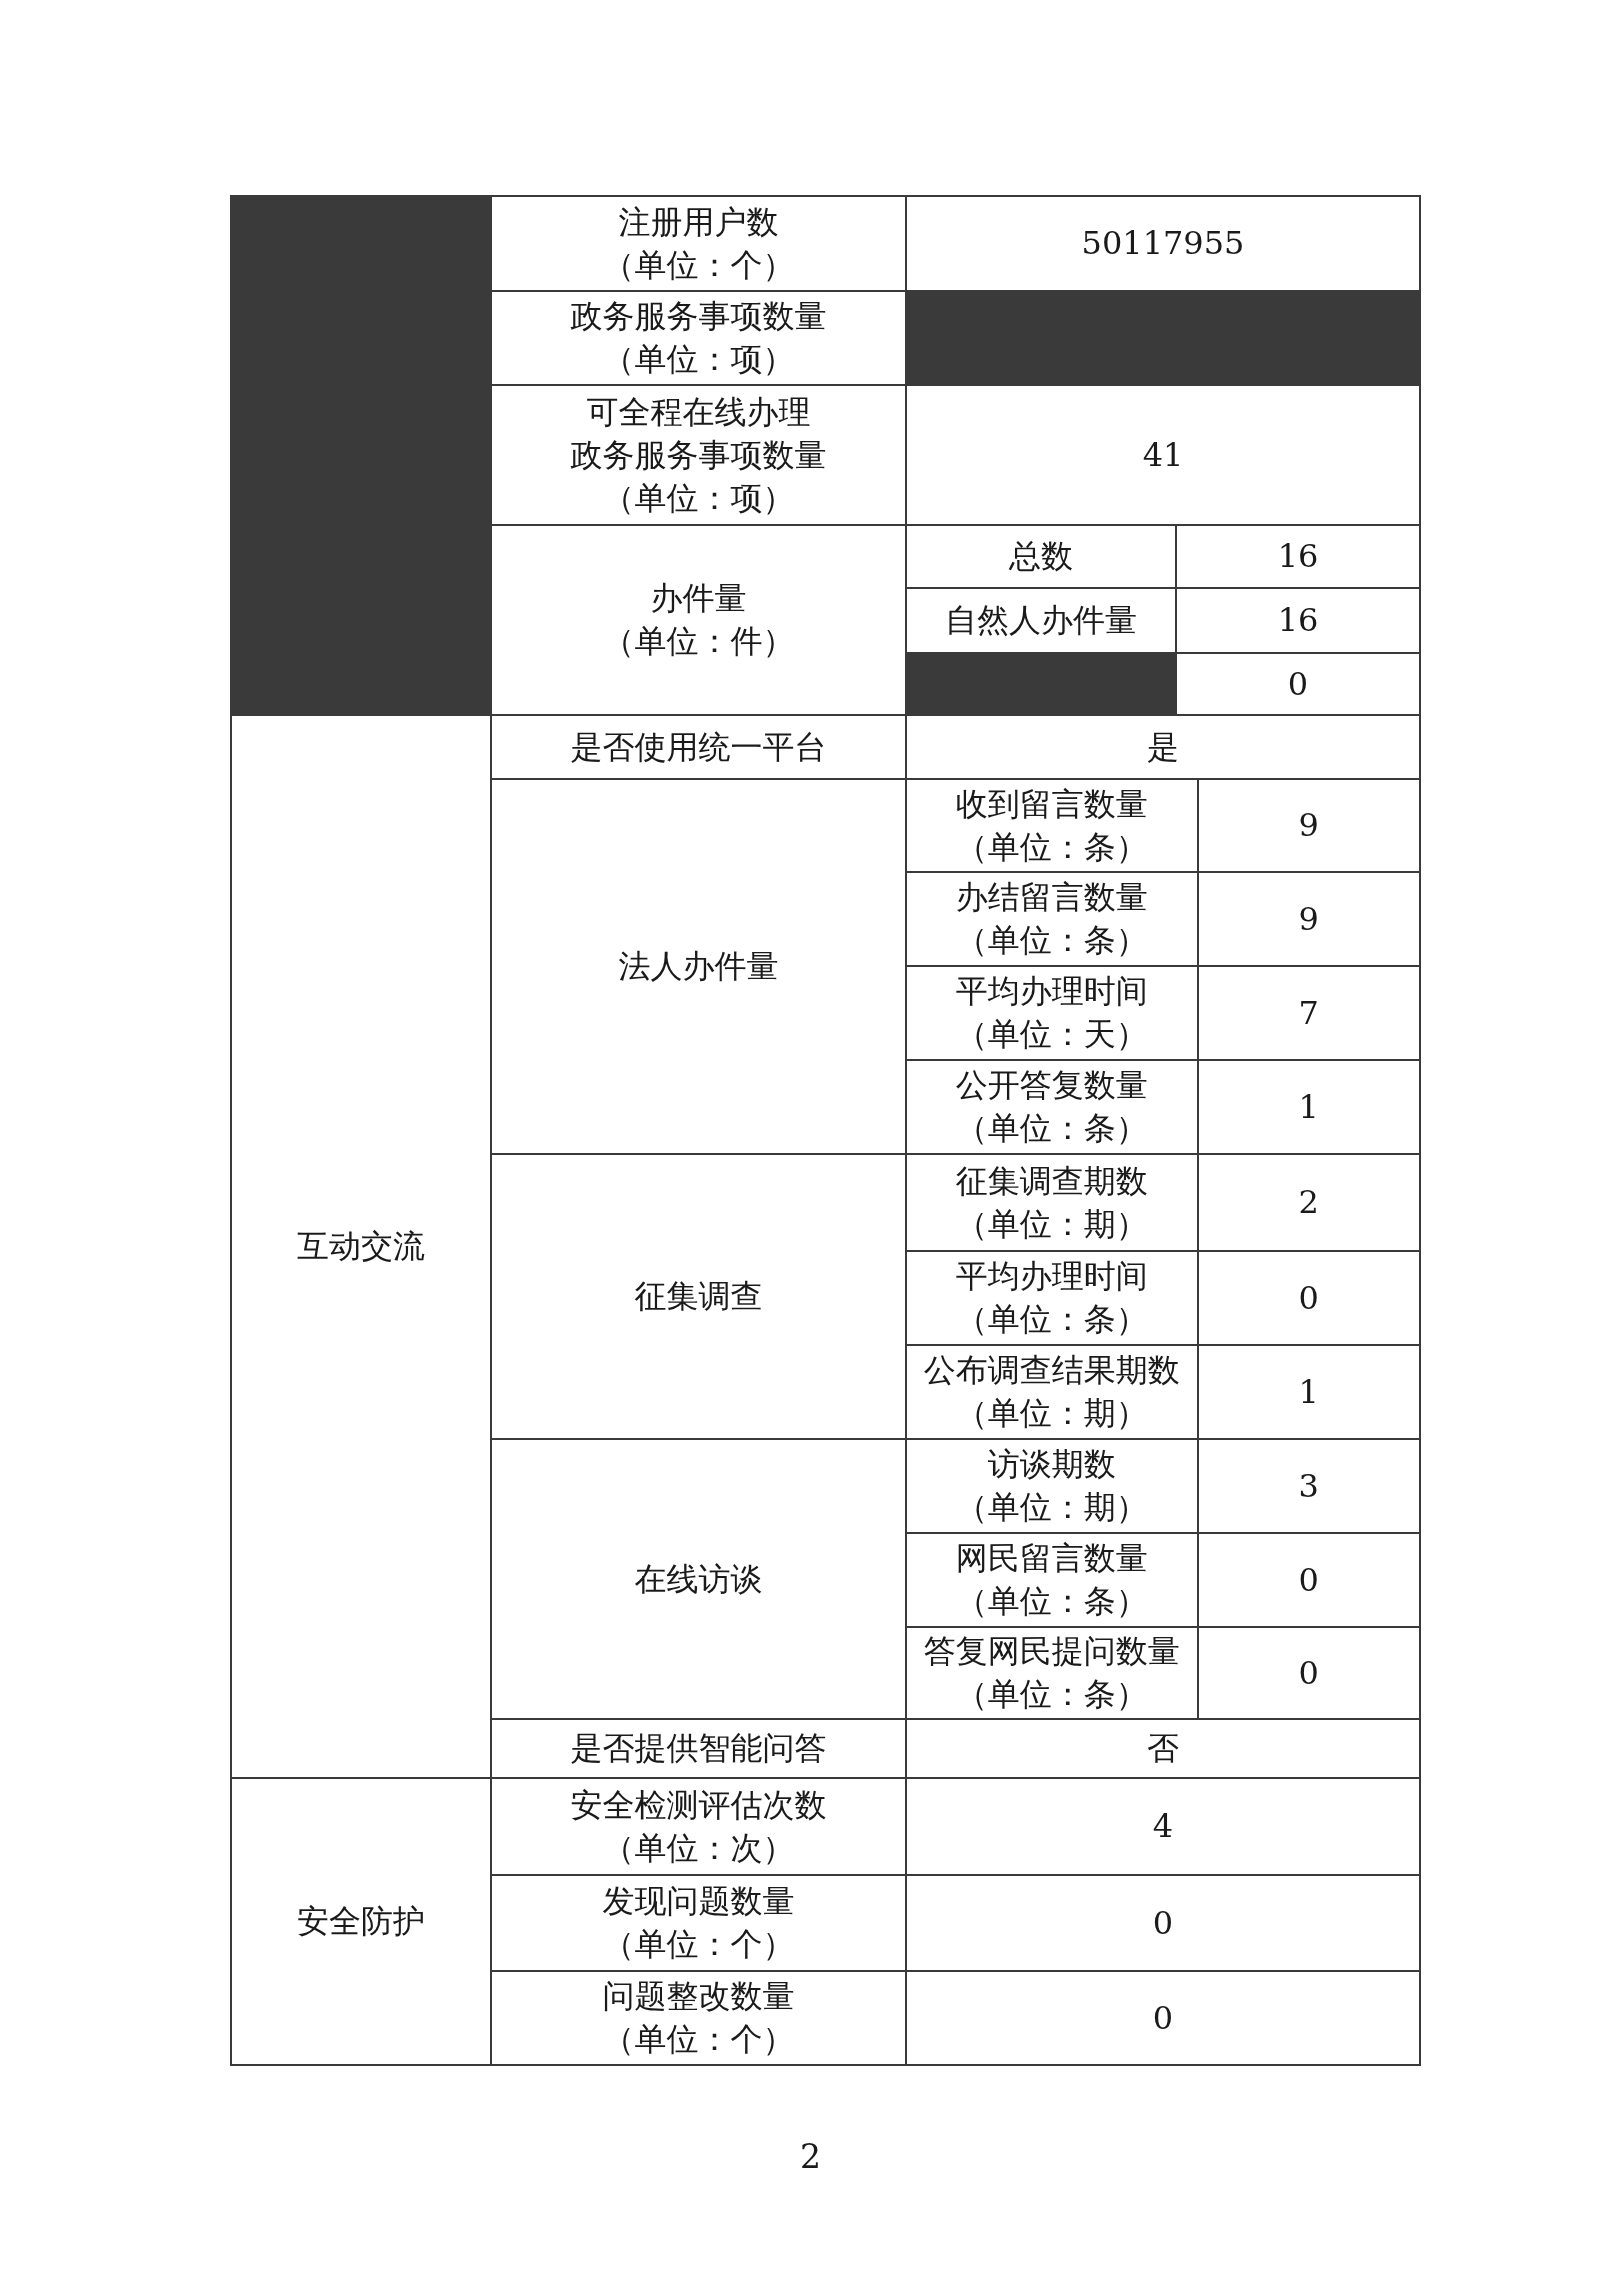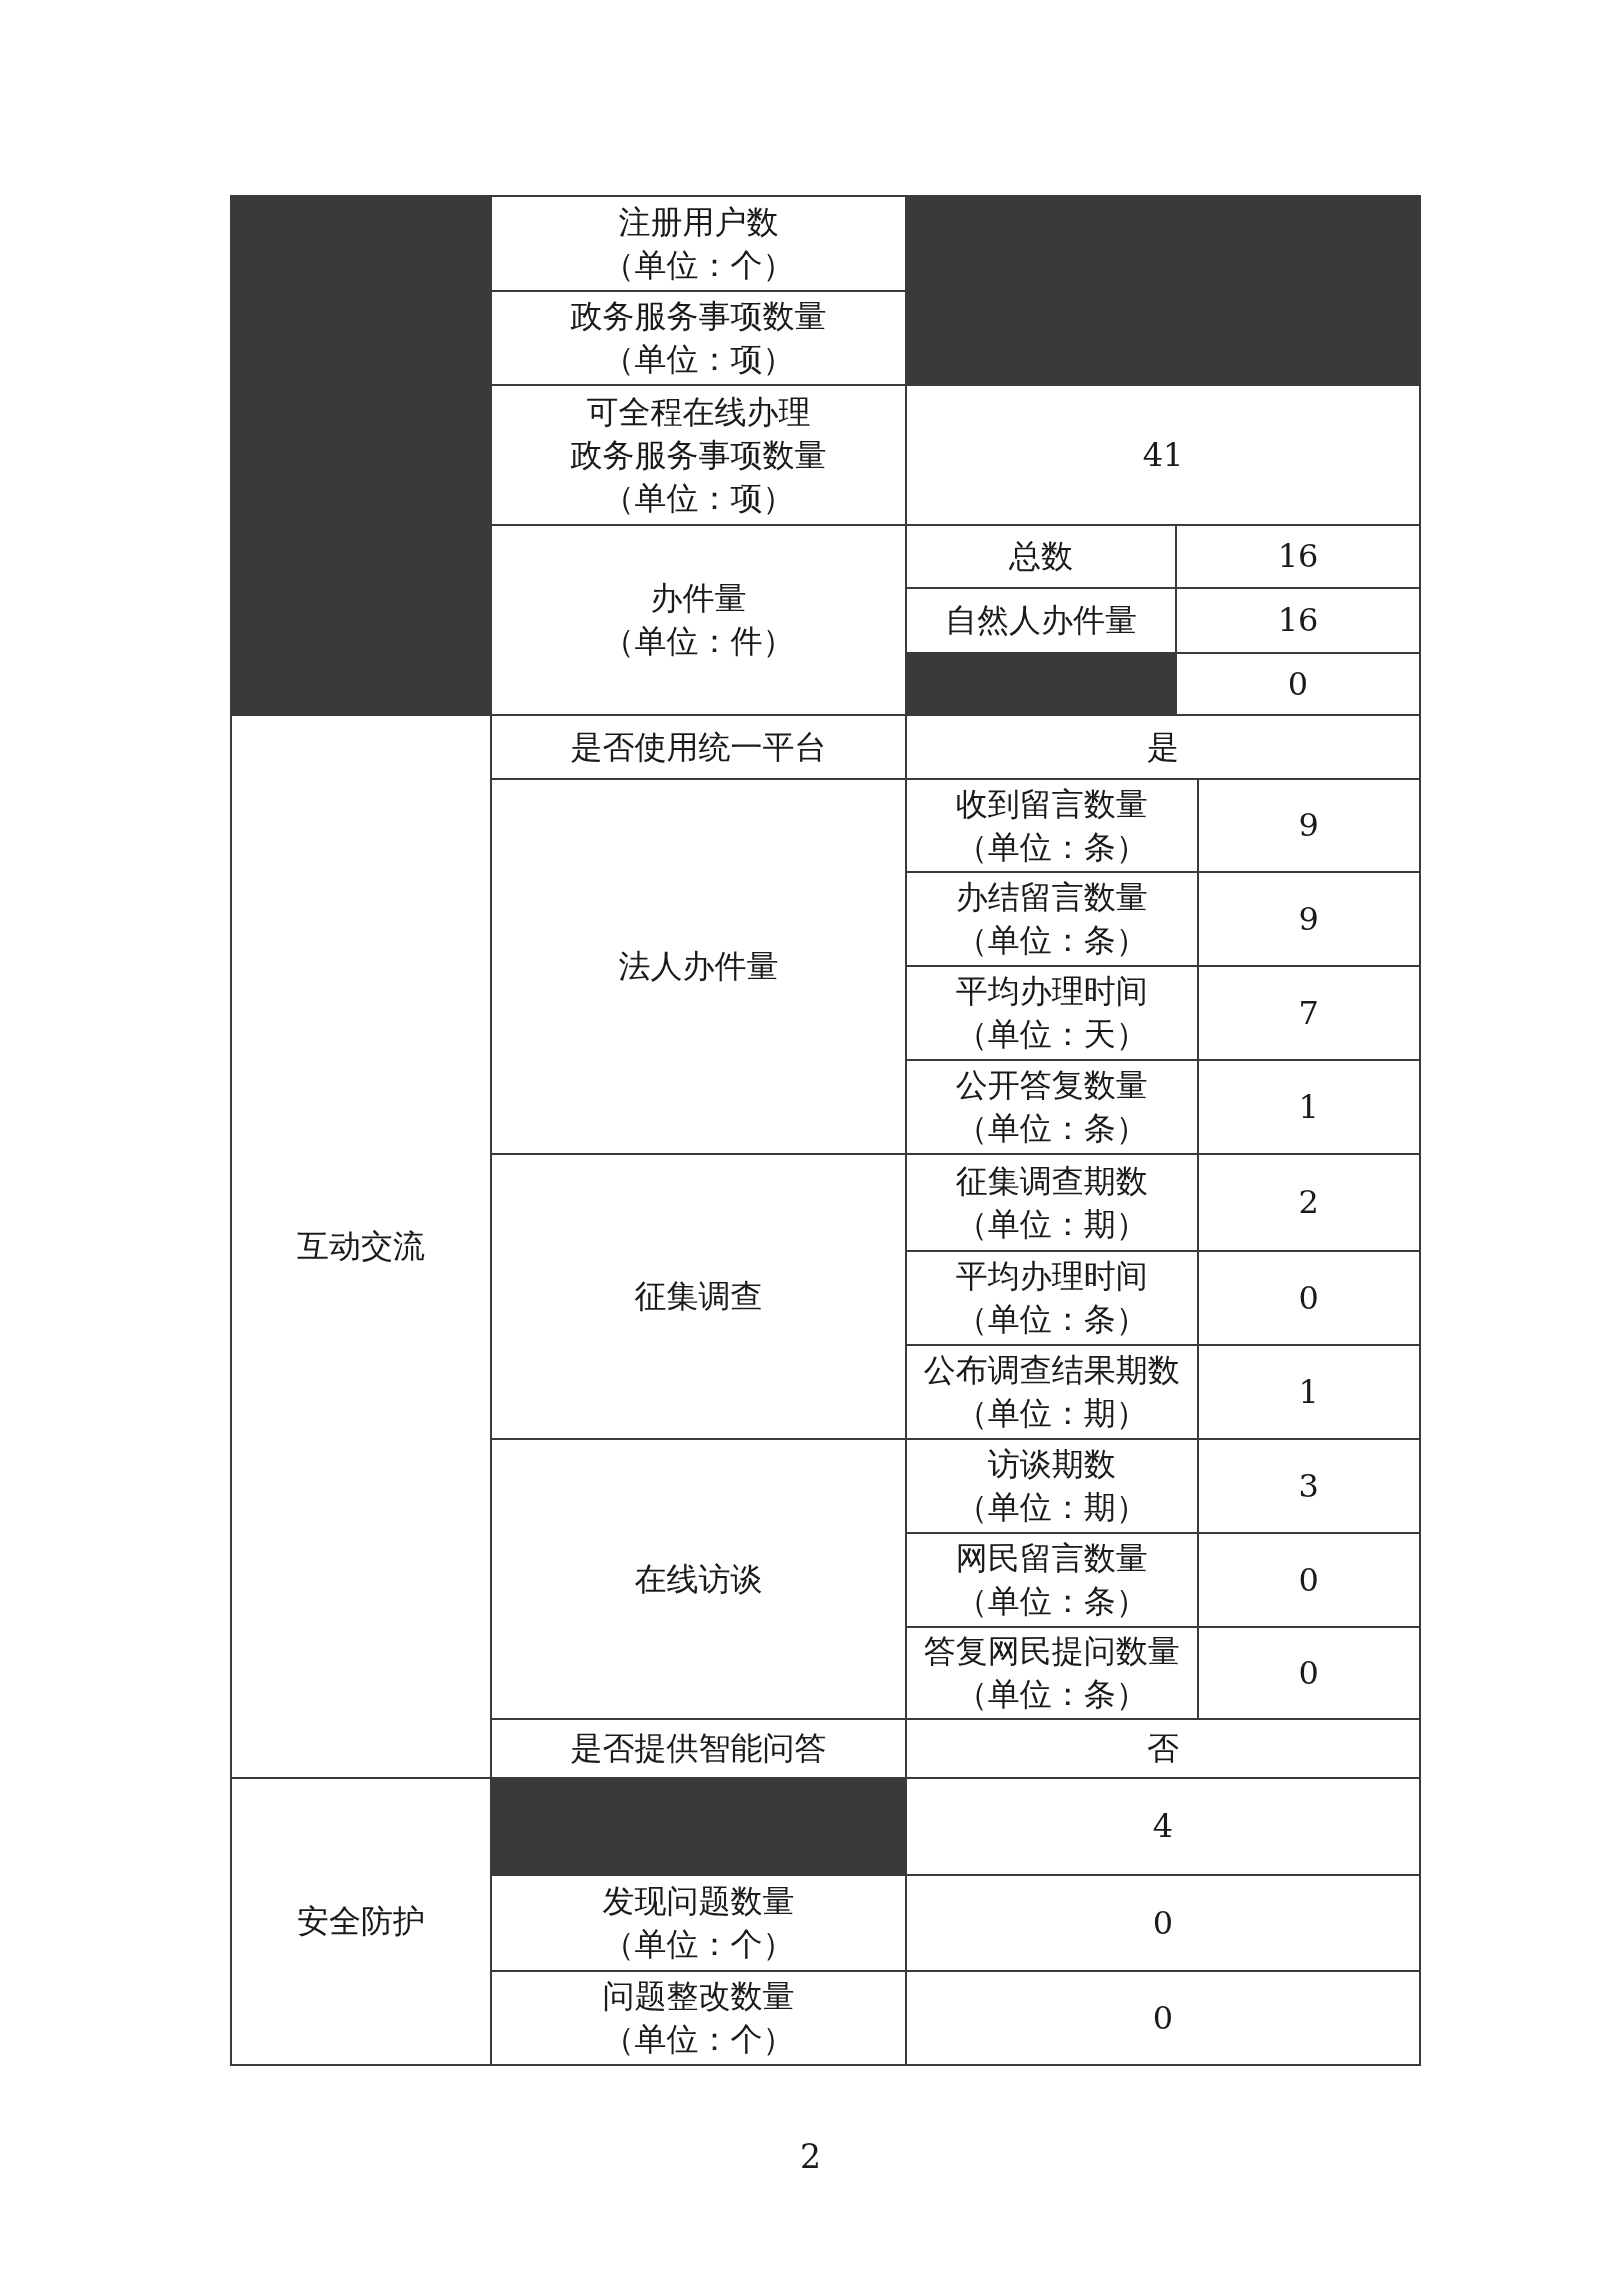--- a/index.html
+++ b/index.html
@@ -54,20 +54,21 @@
 </head>
 <body>
 
 <div class="page">
 
   <div class="doc-table">
 
 
     <div class="cell" style="grid-area:1/2/2/3">注册用户数
 （单位：个）</div>
+    <div class="cell" style="grid-area:1/3/2/6">50117955</div>
 
     <div class="cell" style="grid-area:2/2/3/3">政务服务事项数量
 （单位：项）</div>
 
     <div class="cell" style="grid-area:3/2/4/3">可全程在线办理
 政务服务事项数量
 （单位：项）</div>
     <div class="cell" style="grid-area:3/3/4/6">41</div>
 
     <div class="cell" style="grid-area:4/2/7/3">办件量
@@ -130,20 +131,22 @@
 
     <div class="cell" style="grid-area:17/3/18/5">答复网民提问数量
 （单位：条）</div>
     <div class="cell" style="grid-area:17/5/18/6">0</div>
 
     <div class="cell" style="grid-area:18/2/19/3">是否提供智能问答</div>
     <div class="cell" style="grid-area:18/3/19/6">否</div>
 
     <div class="cell" style="grid-area:19/1/22/2">安全防护</div>
 
+    <div class="cell" style="grid-area:19/2/20/3">安全检测评估次数
+（单位：次）</div>
     <div class="cell" style="grid-area:19/3/20/6">4</div>
 
     <div class="cell" style="grid-area:20/2/21/3">发现问题数量
 （单位：个）</div>
     <div class="cell" style="grid-area:20/3/21/6">0</div>
 
     <div class="cell" style="grid-area:21/2/22/3">问题整改数量
 （单位：个）</div>
     <div class="cell" style="grid-area:21/3/22/6">0</div>
 

